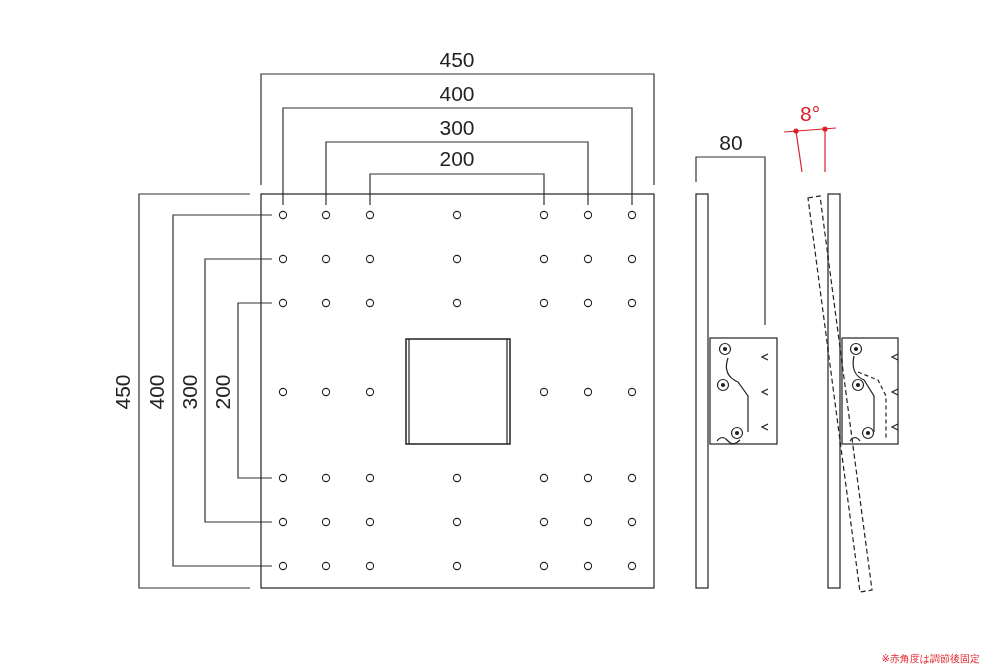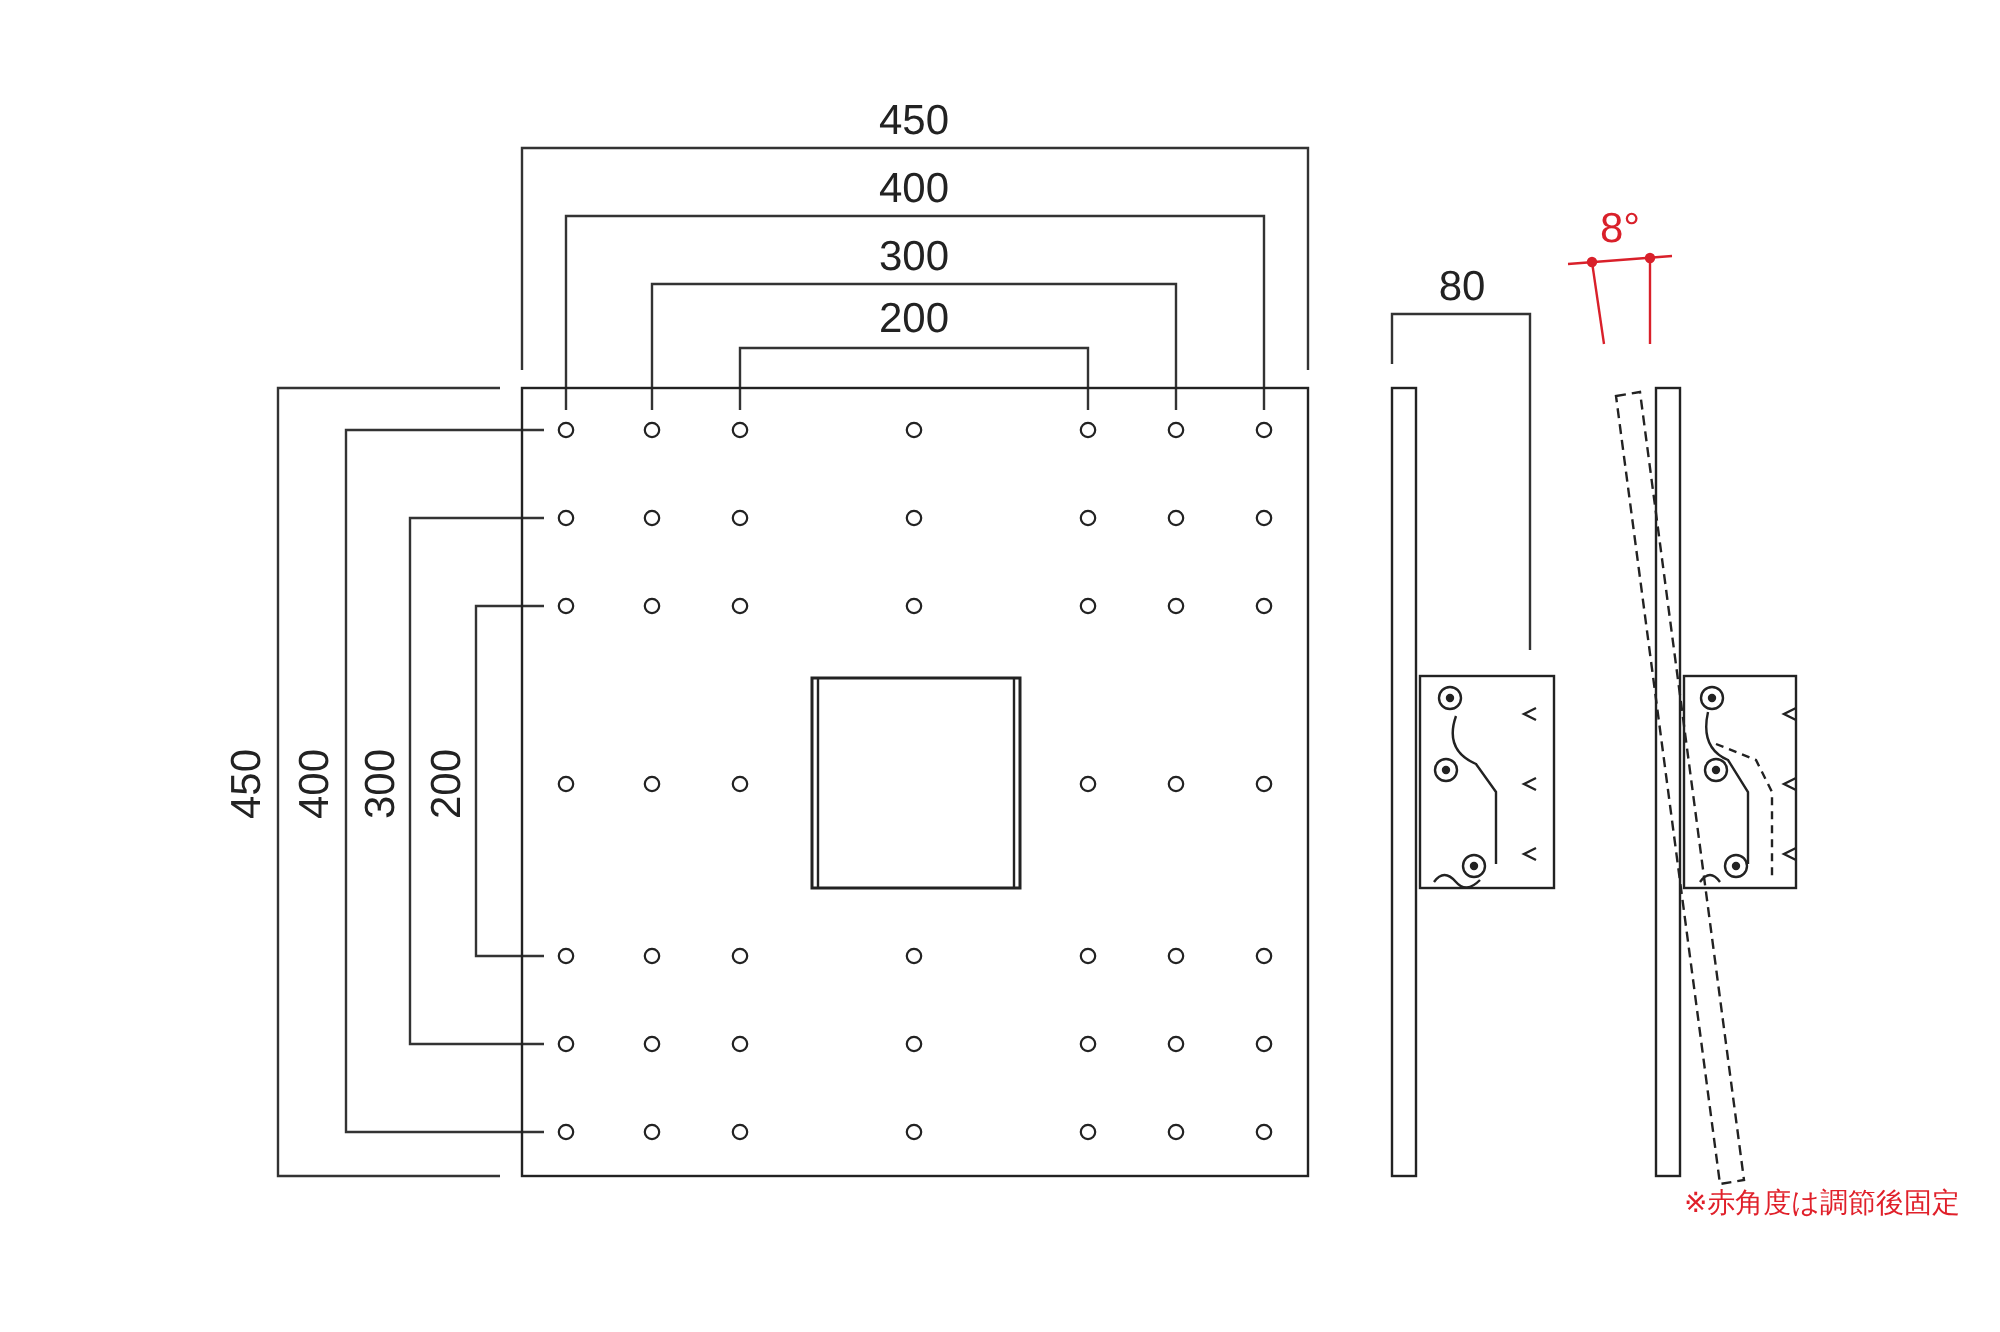--- a/index.html
+++ b/index.html
@@ -1,19 +1,19 @@
 <!DOCTYPE html>
 <html><head>
 <meta charset="utf-8">
 <style>
   html, body { margin:0; padding:0; background:#ffffff; }
   body { width:1000px; height:666px; position:relative; overflow:hidden; font-family:"Liberation Sans", sans-serif; }
   svg { position:absolute; left:0; top:0; }
   .dim { font-family:"Liberation Sans", sans-serif; font-size:21px; fill:#222; }
-  .note { position:absolute; right:20px; top:593px; font-size:14px; color:#e0202a; font-family:"DejaVu Sans", sans-serif; }
+  .note { position:absolute; right:20px; top:652px; font-size:10px; color:#e0202a; font-family:"DejaVu Sans", sans-serif; }
 </style>
 </head>
 <body>
 
 <svg width="1000" height="666" viewBox="0 0 1000 666">
   <g stroke="#333" fill="none" stroke-width="1.2">
 
     <path d="M261 185 V74 H654 V185"></path>
     <path d="M283 205 V108 H632 V205"></path>
     <path d="M326 205 V142 H588 V205"></path>

